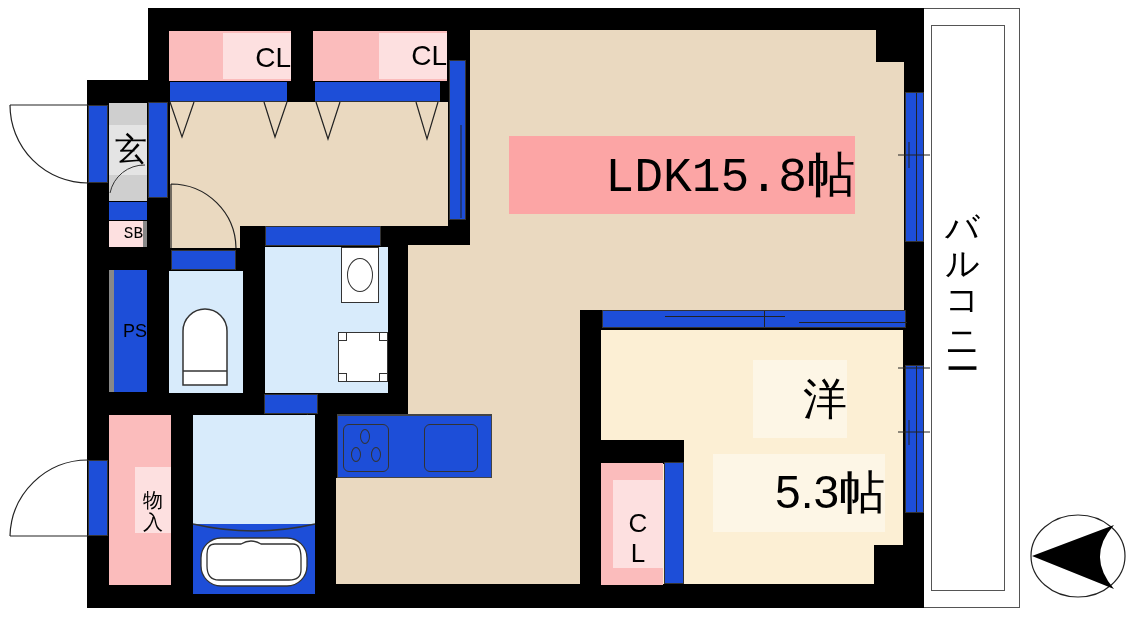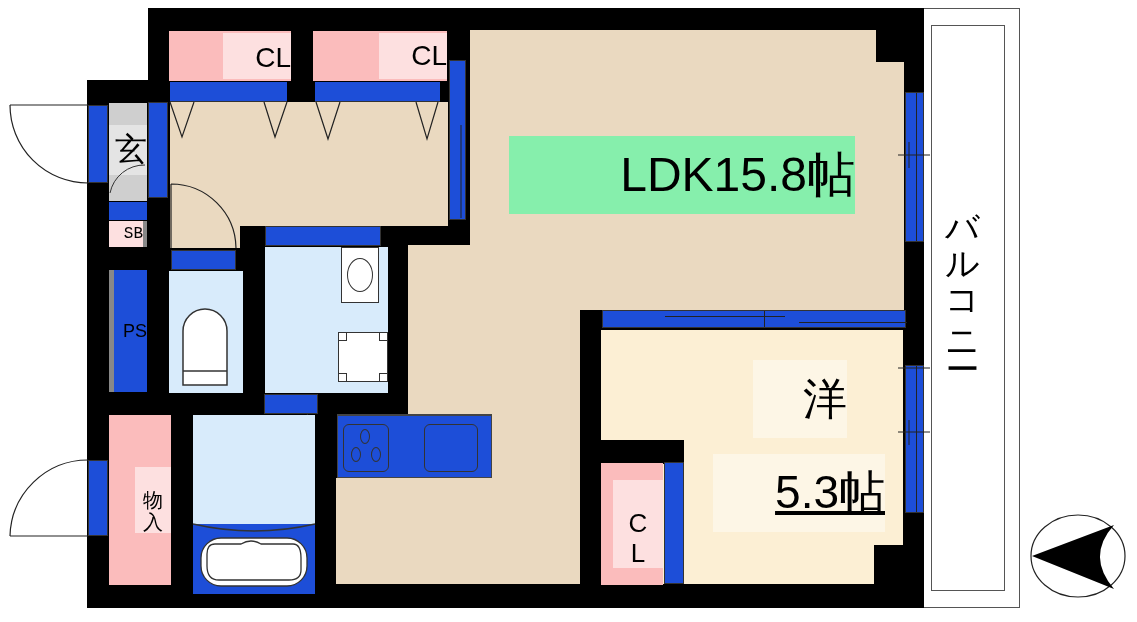--- a/index.html
+++ b/index.html
@@ -7,21 +7,21 @@
   .abs { position:absolute; box-sizing:border-box; }
   .wall { background:#000; }
   .white { background:#1d4ed8; }
   .ldk { background:#ead9c0; }
   .yo { background:#fcefd4; }
   .wet { background:#d8ebfb; }
   .pink { background:#fbbcbc; }
   .pinklight { background:#fde0e0; }
   .entry { background:#cfcfcf; }
   .lbl { display:flex; align-items:center; justify-content:flex-end; color:#000; }
-  .lblbg-ldk { background:#86efac; }
+  .lblbg-ldk { background:#fca5a5;font-family:Liberation Mono, monospace; }
   .lblbg-yo { background:#fdf6e6; }
   .outline { border:1.5px solid #333; background:#fff; }
   svg { position:absolute; overflow:visible; }
 </style>
 </head>
 <body>
 
 <div class="abs" style="left:922px;top:8px;width:98px;height:600px;border:1.5px solid #555;background:#fff;">
   <div class="abs" style="left:8px;top:16px;width:74px;height:566px;border:1.5px solid #555;"></div>
   <div class="abs" style="left:22px;top:180px;width:40px;font-size:34px;line-height:44px;writing-mode:vertical-rl;text-orientation:upright;letter-spacing:2px;">バルコニー</div>
@@ -136,21 +136,21 @@
   <div class="abs" style="left:62px;top:5px;width:120px;height:1px;background:#222;"></div>
   <div class="abs" style="left:161px;top:0;width:1px;height:16px;background:#222;"></div>
   <div class="abs" style="left:196px;top:11px;width:108px;height:1px;background:#222;"></div>
 </div>
 
 <div class="abs yo" style="left:601px;top:330px;width:302px;height:254px;"></div>
 <div class="abs wall" style="left:874px;top:545px;width:30px;height:40px;"></div>
 <div class="abs wall" style="left:599px;top:440px;width:85px;height:24px;"></div>
 
 <div class="abs lbl lblbg-yo" style="left:753px;top:360px;width:94px;height:78px;font-size:44px;">洋</div>
-<div class="abs lbl lblbg-yo" style="left:713px;top:454px;width:172px;height:78px;font-size:46px;text-decoration:underline;">5.3帖</div>
+<div class="abs lbl lblbg-yo" style="left:713px;top:454px;width:172px;height:78px;font-size:46px;">5.3帖</div>
 
 <div class="abs pink lbl" style="left:601px;top:463px;width:62px;height:122px;">
   <div class="pinklight lbl" style="width:50px;height:88px;flex-direction:column;font-size:26px;line-height:30px;">
     <span>C</span>
     <span>L</span>
   </div>
 </div>
 <div class="abs white" style="left:664px;top:462px;width:20px;height:122px;border:1px solid #333;"></div>
 
 <div class="abs white" style="left:905px;top:92px;width:19px;height:150px;border:1px solid #333;">

